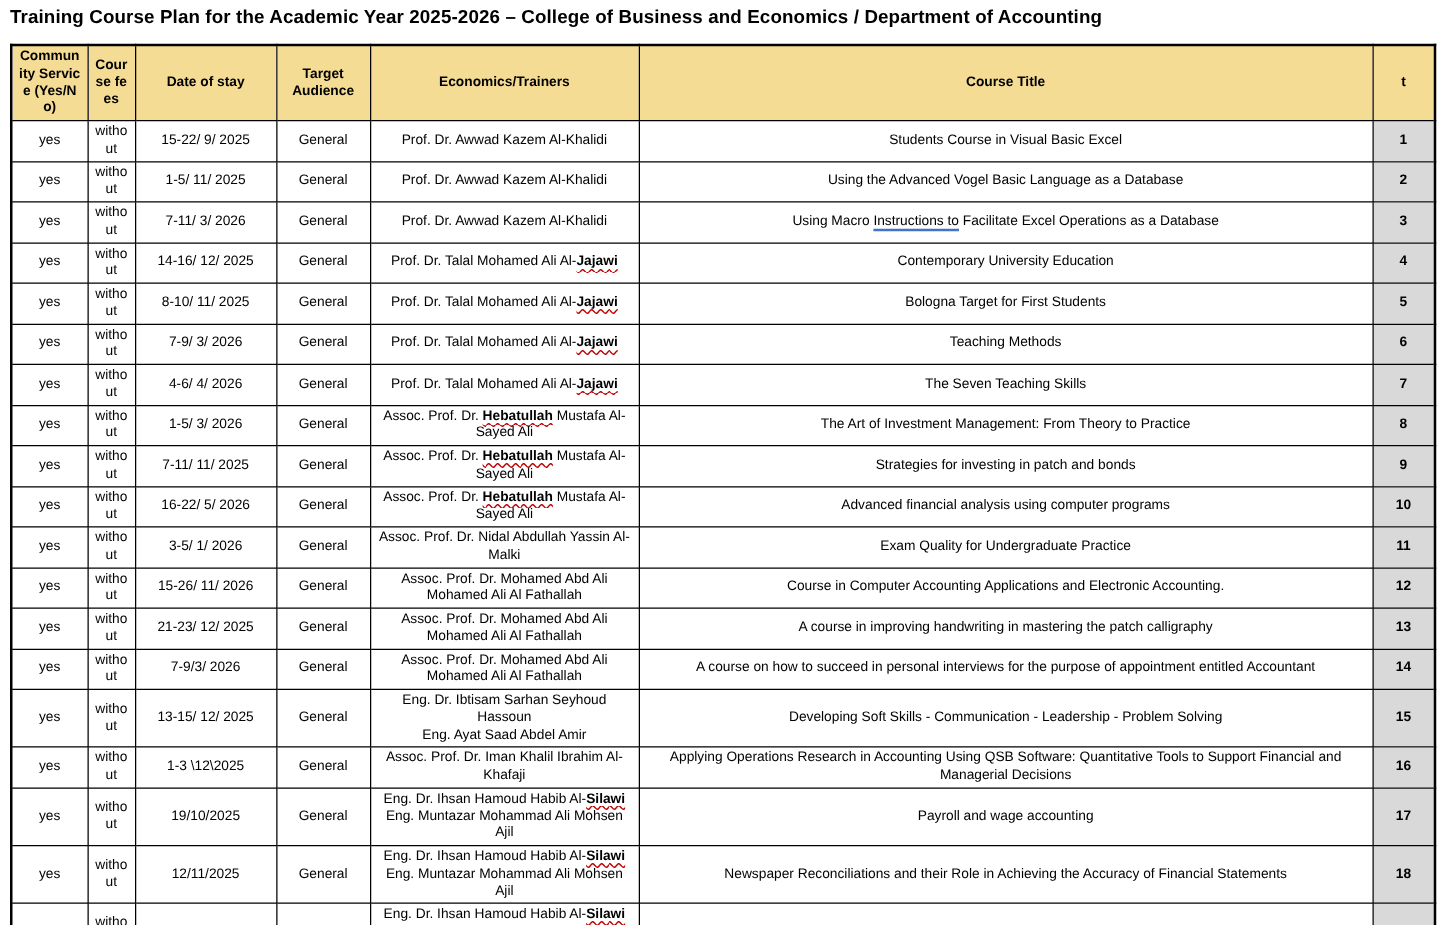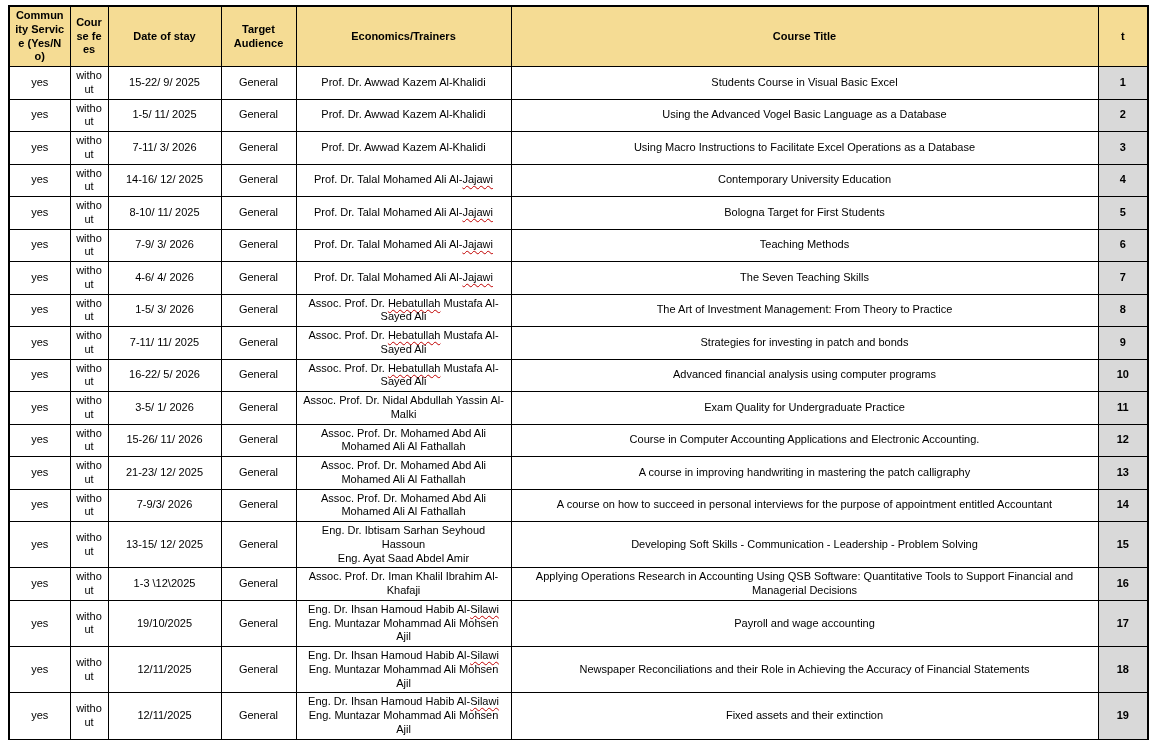--- a/index.html
+++ b/index.html
@@ -27,32 +27,35 @@
   }
   .course-table tbody td{height:24px;background:#fff;}
   .course-table td.num-cell{background:#d9d9d9;font-weight:bold;}
   .wrap-hard{word-break:break-all;}
   .sp-red{
     text-decoration:underline;
     text-decoration-style:wavy;
     text-decoration-color:#c00000;
     text-decoration-thickness:1px;
     text-underline-offset:2px;
+    font-weight:bold;
   }
   .sp-blue{
+    text-decoration:underline;
     text-decoration-style:solid;
     text-decoration-color:#4472c4;
     text-decoration-thickness:1.5px;
     text-underline-offset:2.5px;
   }
 </style>
 </head>
 <body>
 
 <div class="page">
+  <h1 class="doc-title">Training Course Plan for the Academic Year 2025-2026 – College of Business and Economics / Department of Accounting</h1>
 
   <table class="course-table">
     <colgroup>
       <col style="width:61px">
       <col style="width:38px">
       <col style="width:113px">
       <col style="width:75px">
       <col style="width:215px">
       <col style="width:587px">
       <col style="width:50px">

